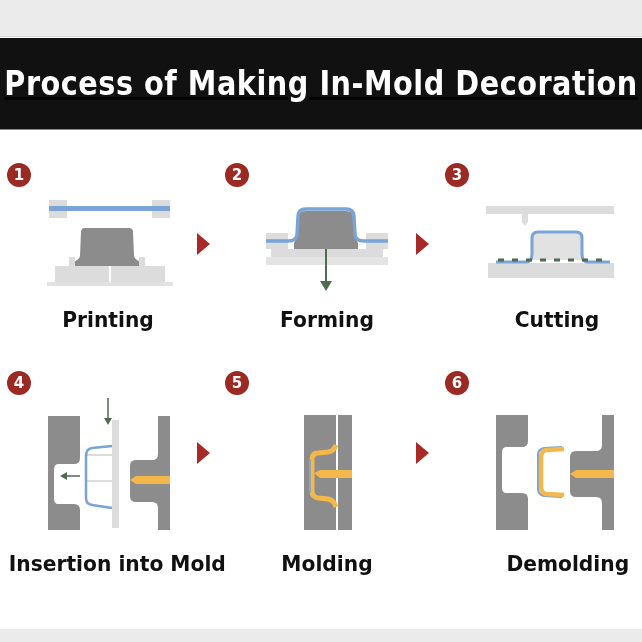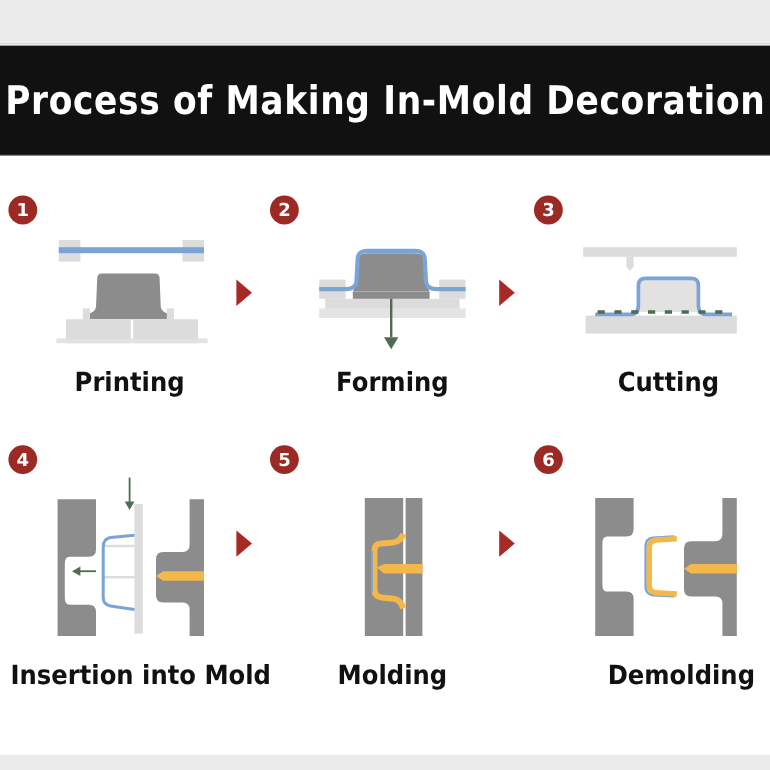--- a/index.html
+++ b/index.html
@@ -1,19 +1,19 @@
 <!DOCTYPE html>
 <html><head>
   <meta charset="utf-8">
   <style>
     * { margin: 0; padding: 0; box-sizing: border-box; }
     html, body { width: 642px; height: 642px; overflow: hidden; background: #ffffff; }
     body { position: relative; font-family: "Liberation Sans", "DejaVu Sans", sans-serif; }
     .top-bar { position: absolute; left: 0; top: 0; width: 642px; height: 37px; background: #ebebeb; border-bottom: 1px solid #d6d6d6; }
-    .header { position: absolute; left: 0; top: 38px; width: 642px; height: 92px; background: #111111; display: flex; align-items: center; justify-content: center; border-bottom: 1px solid #888; }
+    .header { position: absolute; left: 0; top: 38px; width: 642px; height: 92px; background: #111111; display: flex; align-items: center; justify-content: center; border-bottom: 1px solid #888; text-decoration: underline; }
     .header h1 { color: #ffffff; font-size: 33px; font-weight: bold; letter-spacing: 0.6px; white-space: nowrap; font-family: "DejaVu Sans", "Liberation Sans", sans-serif; transform: scaleX(0.87); }
     .bottom-bar { position: absolute; left: 0; top: 629px; width: 642px; height: 13px; background: #ebebeb; }
     .badge { position: absolute; width: 24px; height: 24px; border-radius: 50%; background: #9b2a24; color: #fff; font-size: 15px; font-weight: bold; display: flex; align-items: center; justify-content: center; font-family: "DejaVu Sans", sans-serif; }
     .label { position: absolute; font-size: 22px; font-weight: bold; color: #111; white-space: nowrap; text-align: center; font-family: "DejaVu Sans", "Liberation Sans", sans-serif; transform: scaleX(0.92); }
     .arrow { position: absolute; width: 0; height: 0; border-top: 11px solid transparent; border-bottom: 11px solid transparent; border-left: 13px solid #a72a26; }
     svg.diagram { position: absolute; overflow: visible; }
   </style>
 </head>
 <body>
 

